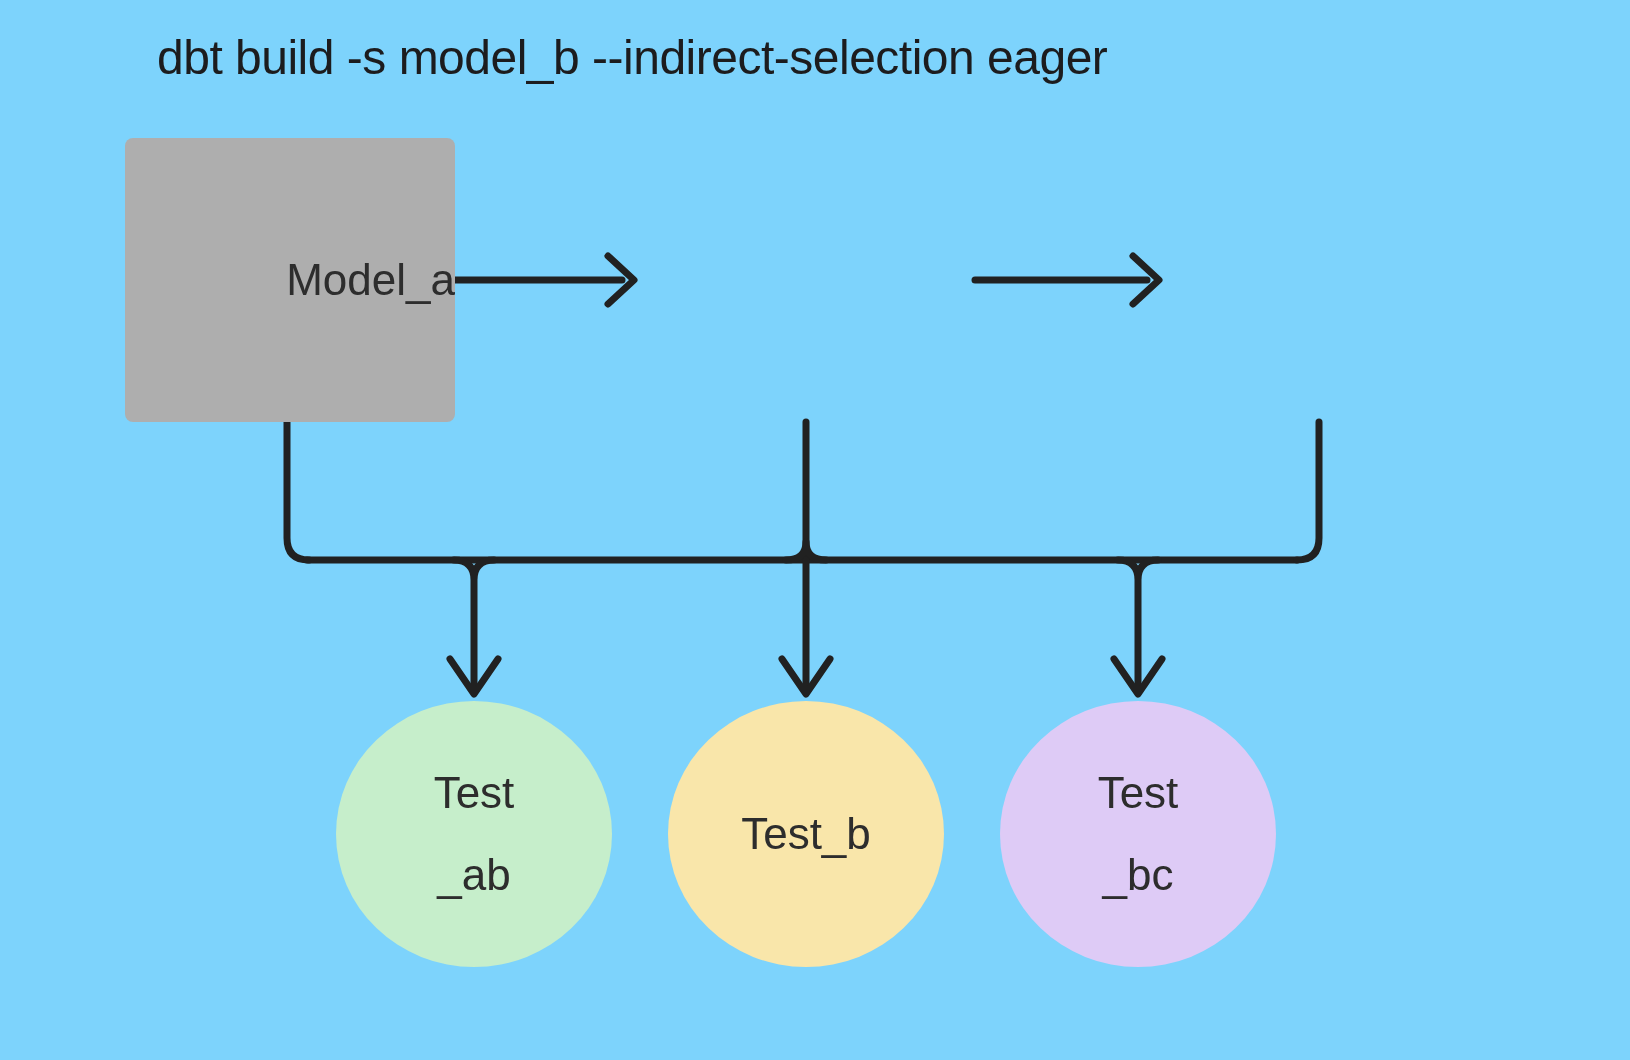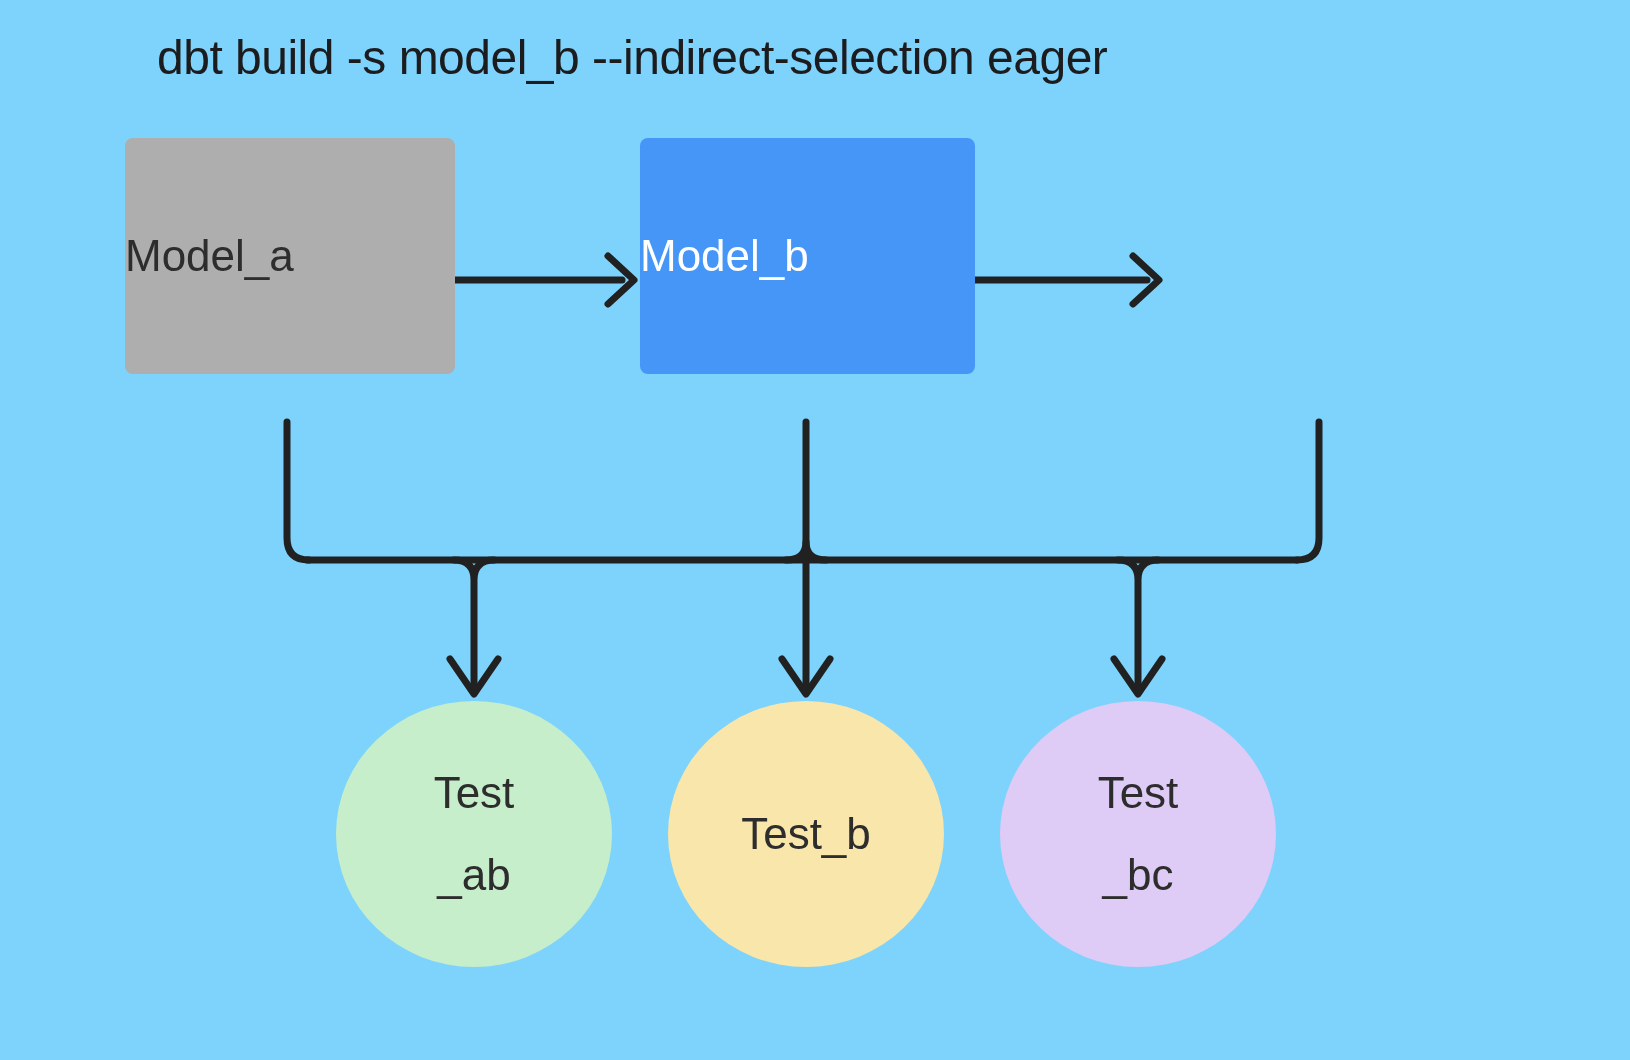--- a/index.html
+++ b/index.html
@@ -33,25 +33,25 @@
   svg.connectors path, svg.connectors polyline {
     fill: none;
     stroke-width: 7;
     stroke-linecap: round;
     stroke-linejoin: round;
   }
   .model-node {
     position: absolute;
     top: 138px;
     width: 330px;
-    height: 236px;
+    height: 284px;
     border-radius: 8px;
     display: flex;
     align-items: center;
-    justify-content: flex-start;
+    justify-content: flex-end;
     font-size: 44px;
     color: #2d2d2d;
   }
   .model-node.selected { color: #ffffff; }
   .model-a { left: 125px; }
   .model-b { left: 640px; width: 335px; }
   .model-c { left: 1165px; }
   .test-node {
     position: absolute;
     top: 701px;
@@ -103,23 +103,20 @@
     <polyline points="608,256 634,280 608,304" stroke="#212121"></polyline>
 
     <path d="M 975 280 H 1147" stroke="#212121"></path>
     <polyline points="1133,256 1159,280 1133,304" stroke="#212121"></polyline>
   </svg>
 
   <div class="model-node model-a" style="background-color: rgb(174, 174, 174);">
     <span>Model_a</span>
   </div>
 
-  <div class="model-node model-b selected" style="background-color: rgb(69, 150, 246);">
-    <span>Model_b</span>
-  </div>
 
 
   <div class="test-node test-ab" style="background-color: rgb(198, 238, 203);">
     <span class="test-line">Test</span>
     <span class="test-line">_ab</span>
   </div>
 
   <div class="test-node test-b" style="background-color: rgb(249, 230, 170);">
     <span class="test-line">Test_b</span>
   </div>

